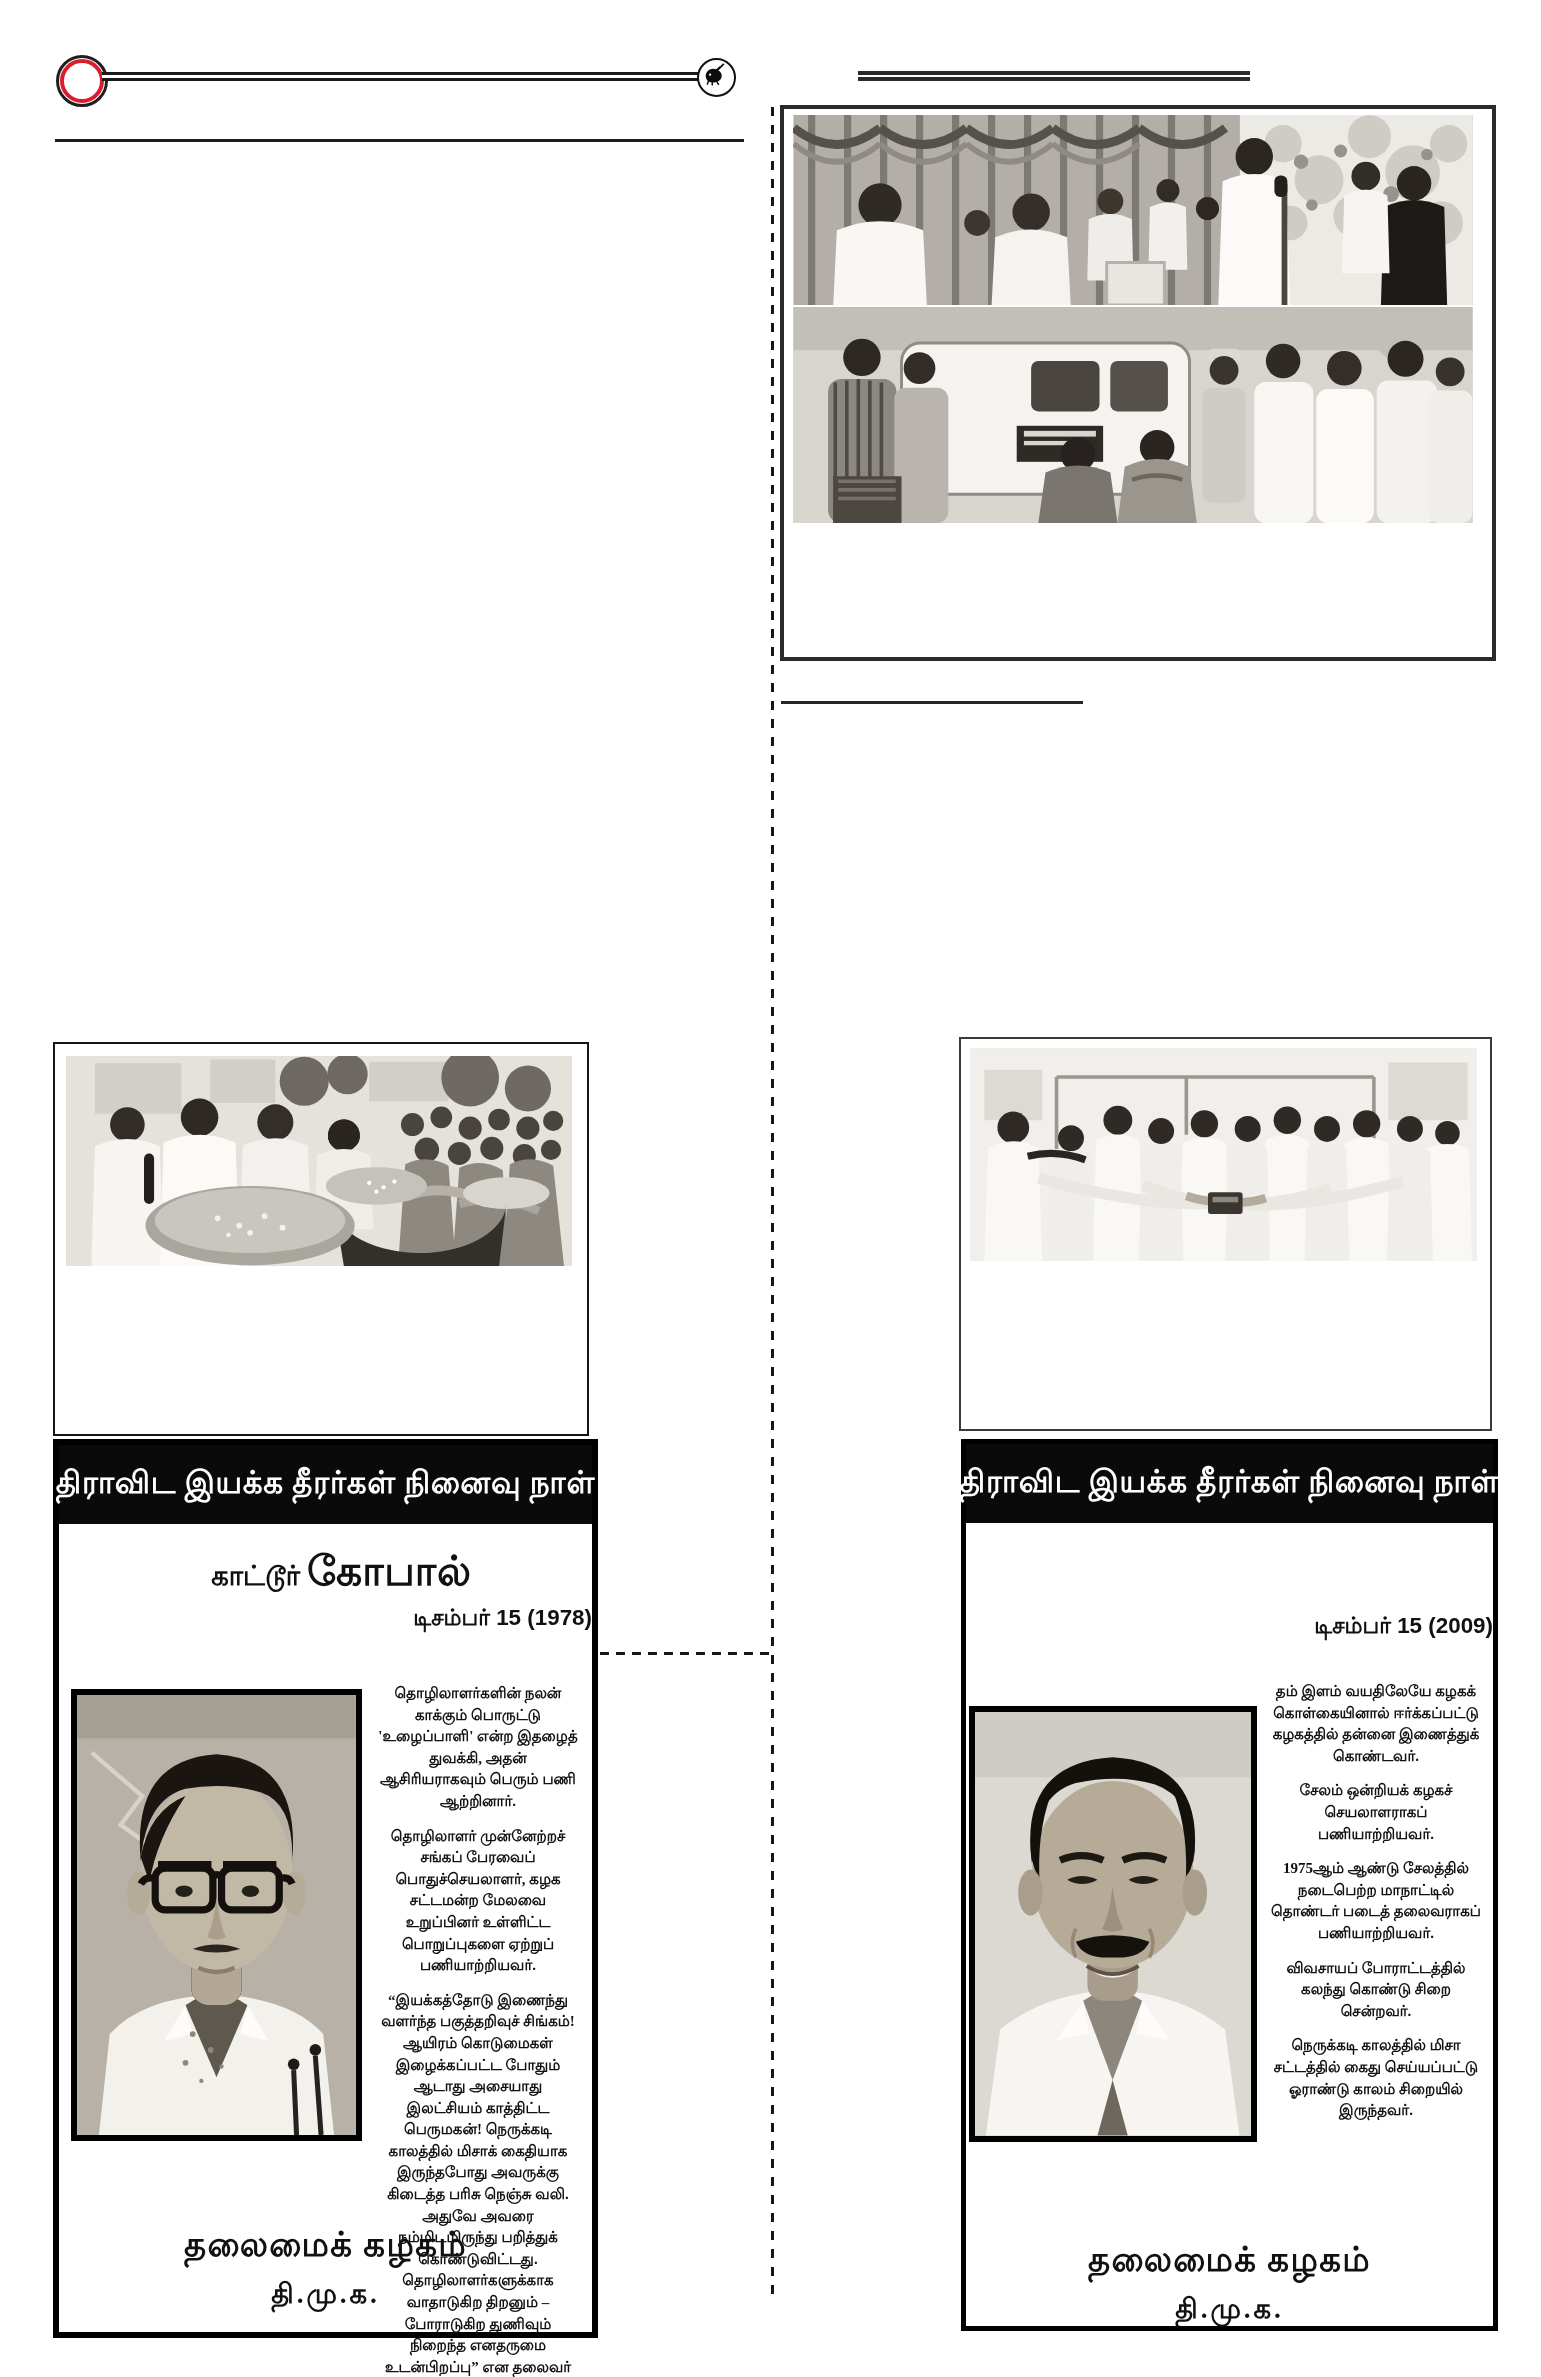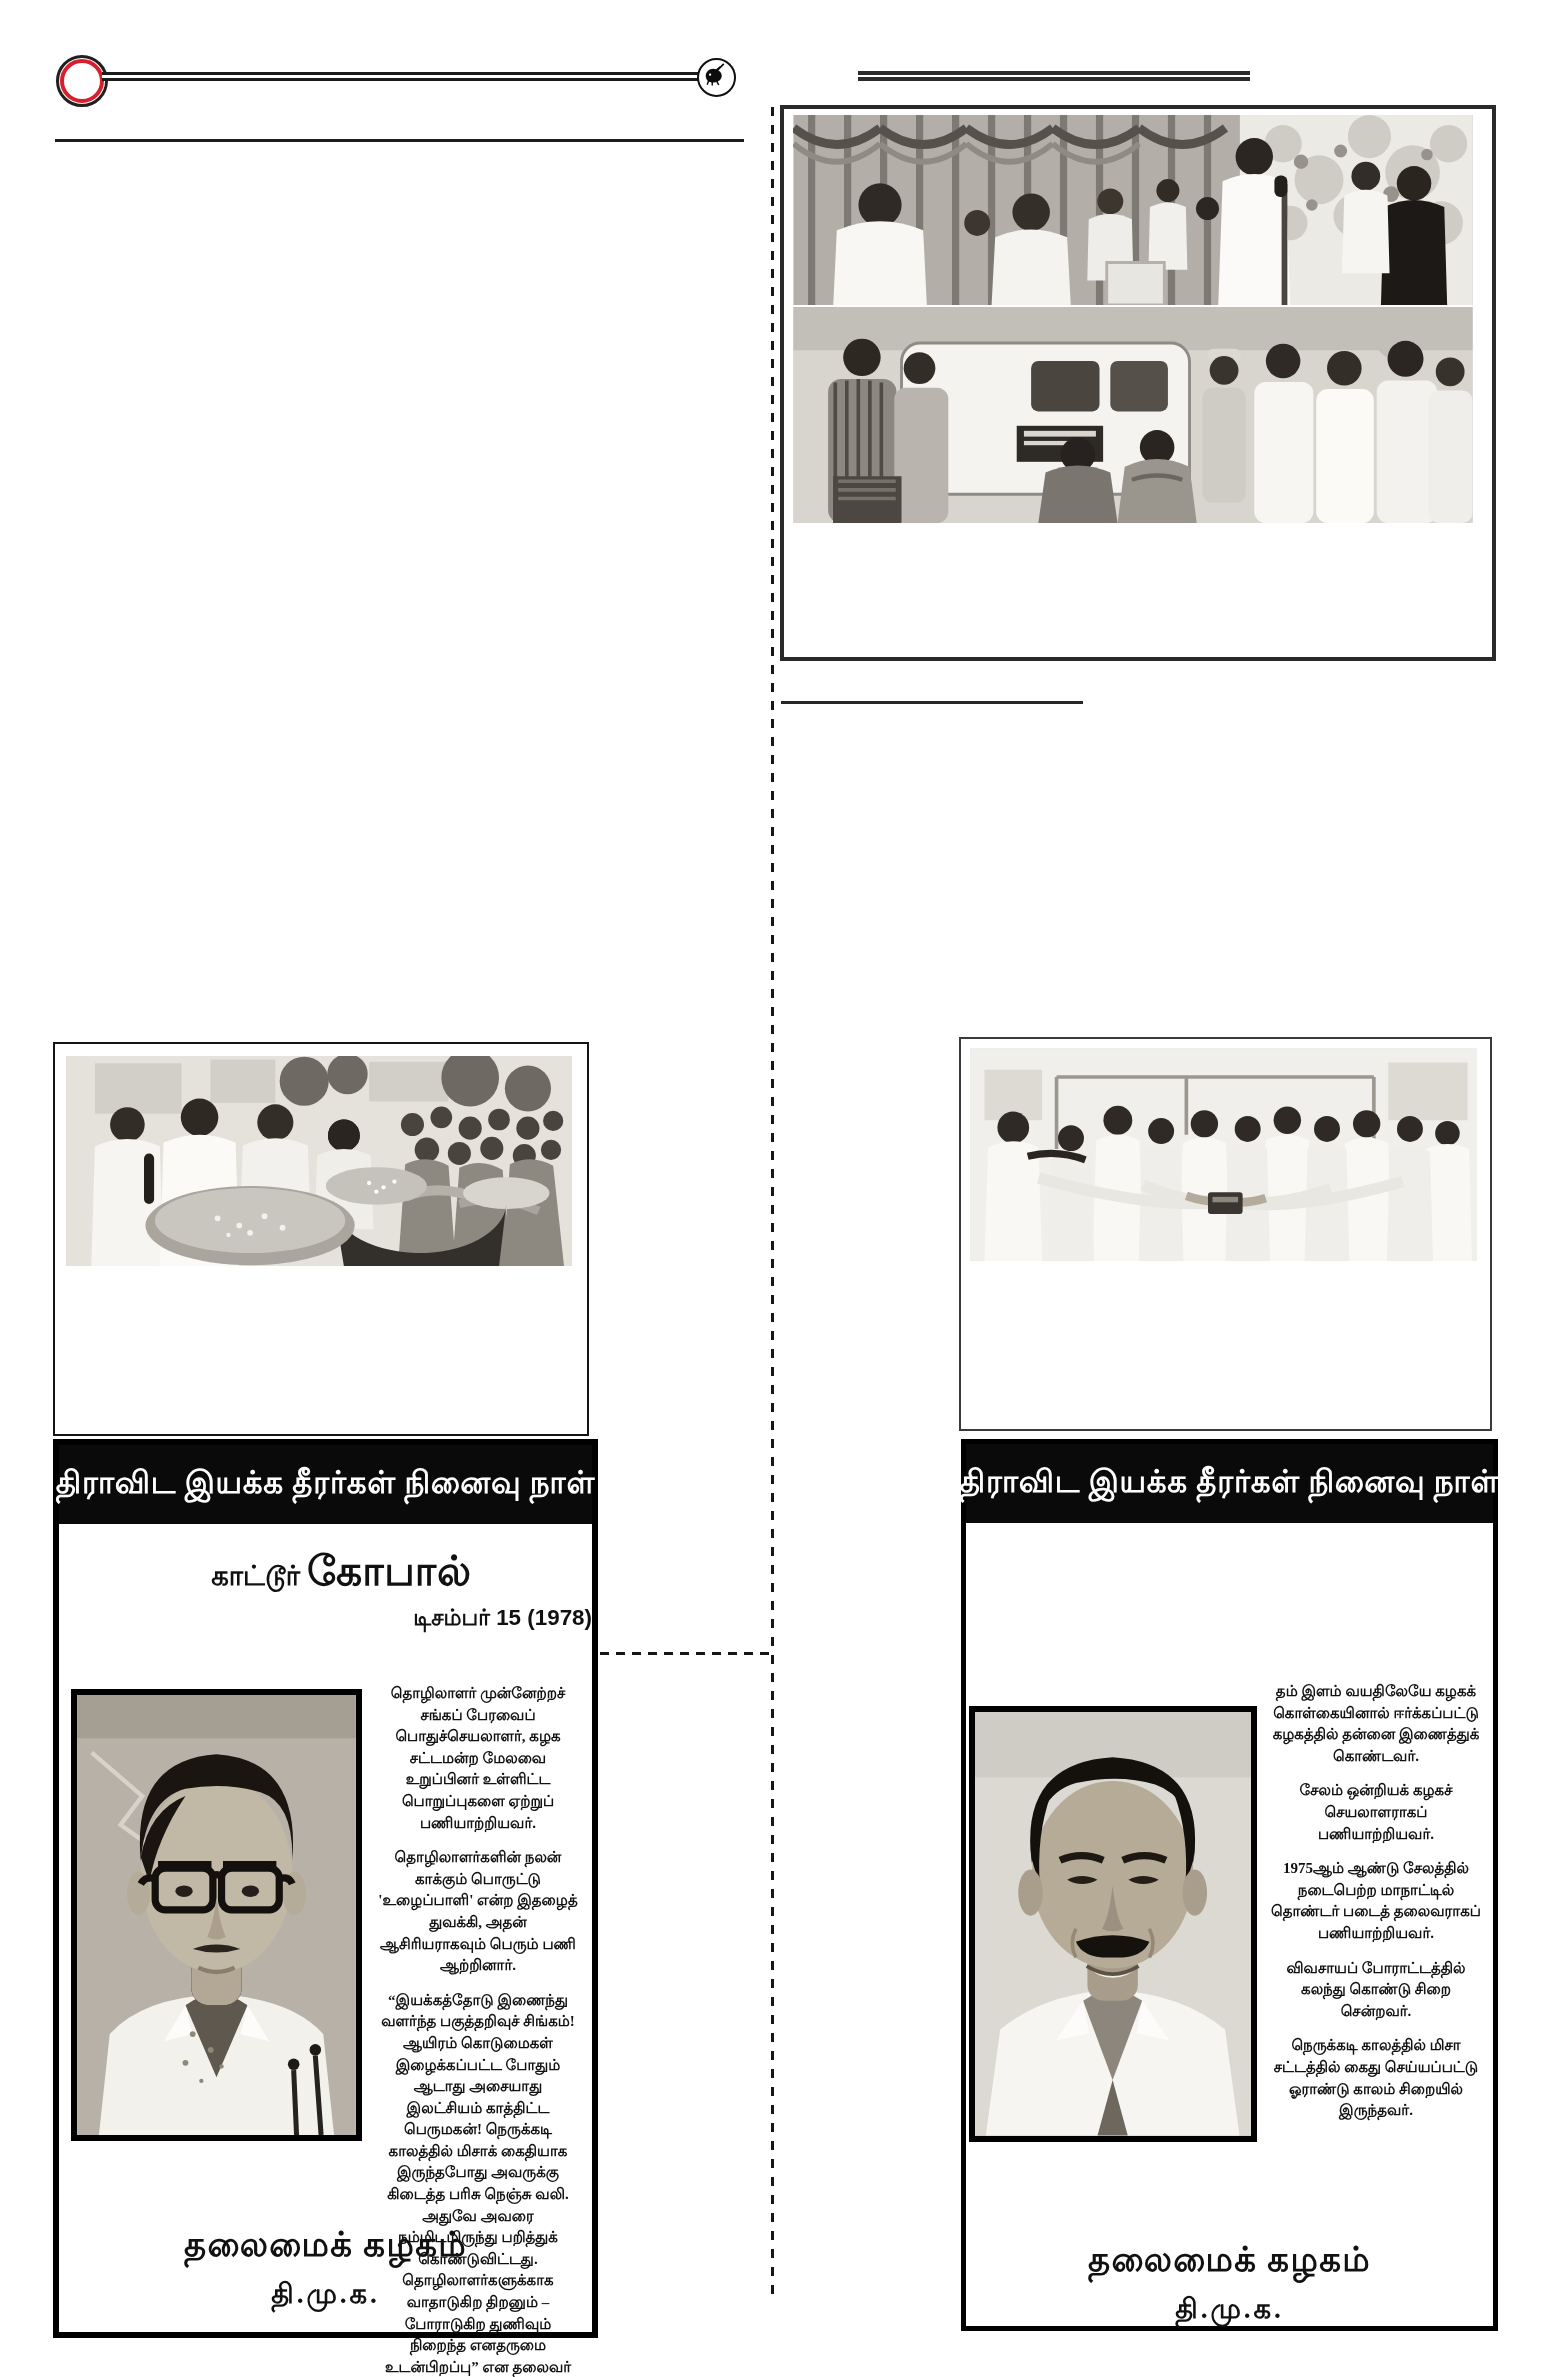--- a/index.html
+++ b/index.html
@@ -417,35 +417,36 @@
             <circle cx="160" cy="470" r="4"></circle>
             <circle cx="185" cy="492" r="4"></circle>
             <circle cx="150" cy="510" r="4"></circle>
             <circle cx="200" cy="515" r="3"></circle>
             <circle cx="172" cy="535" r="3"></circle>
           </g>
       </svg>
     </div>
 
     <div class="m-bio">
+      <p>தொழிலாளர்களின் நலன் காக்கும் பொருட்டு 'உழைப்பாளி' என்ற இதழைத் துவக்கி, அதன் ஆசிரியராகவும் பெரும் பணி ஆற்றினார்.</p>
       <p>தொழிலாளர் முன்னேற்றச் சங்கப் பேரவைப் பொதுச்செயலாளர், கழக சட்டமன்ற மேலவை உறுப்பினர் உள்ளிட்ட பொறுப்புகளை ஏற்றுப் பணியாற்றியவர்.</p>
-      <p>தொழிலாளர்களின் நலன் காக்கும் பொருட்டு 'உழைப்பாளி' என்ற இதழைத் துவக்கி, அதன் ஆசிரியராகவும் பெரும் பணி ஆற்றினார்.</p>
       <p>“இயக்கத்தோடு இணைந்து வளர்ந்த பகுத்தறிவுச் சிங்கம்! ஆயிரம் கொடுமைகள் இழைக்கப்பட்ட போதும் ஆடாது அசையாது இலட்சியம் காத்திட்ட பெருமகன்! நெருக்கடி காலத்தில் மிசாக் கைதியாக இருந்தபோது அவருக்கு கிடைத்த பரிசு நெஞ்சு வலி. அதுவே அவரை நம்மிடமிருந்து பறித்துக் கொண்டுவிட்டது. தொழிலாளர்களுக்காக வாதாடுகிற திறனும் – போராடுகிற துணிவும் நிறைந்த எனதருமை உடன்பிறப்பு” என தலைவர் கலைஞரால் புகழப்பட்டவர்.</p>
     </div>
 
     <div class="m-footer">
       <div class="f1">தலைமைக் கழகம்</div>
       <div class="f2">தி.மு.க.</div>
     </div>
   </div>
 
   <div class="abs memorial memorial-right">
     <div class="m-banner">
       <span>திராவிட இயக்க தீரர்கள் நினைவு நாள்</span>
     </div>
+    <div class="m-date">டிசம்பர்  15 (2009)</div>
 
     <div class="m-portrait">
       <svg width="276" height="424" viewBox="0 0 383 587">
         <rect width="383" height="587" fill="#dcd9d3"></rect>
         <rect x="0" y="0" width="383" height="90" fill="#cfccc5"></rect>
 
         <path d="M15 587 L35 440 Q95 390 191 385 Q287 390 347 440 L367 587 Z" fill="#f6f5f1"></path>
         <path d="M150 400 L191 510 L232 400 Q212 386 191 385 Q170 386 150 400 Z" fill="#8d867c"></path>
         <path d="M191 510 L170 587 L212 587 Z" fill="#6e675d"></path>
         <path d="M150 400 L112 455 L158 445 Z" fill="#fdfcfa"></path>

